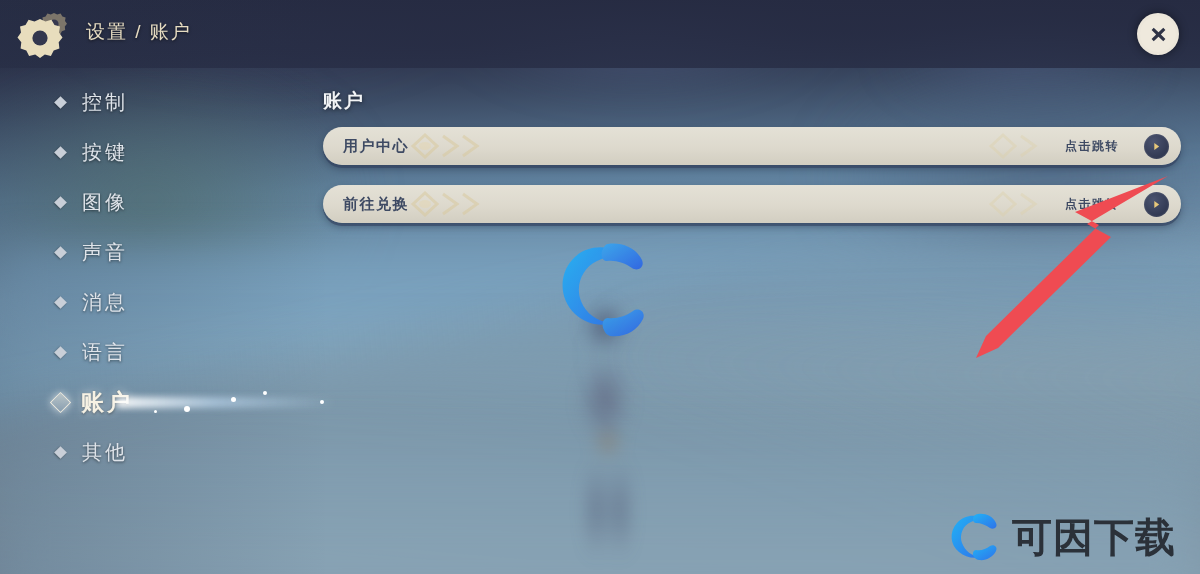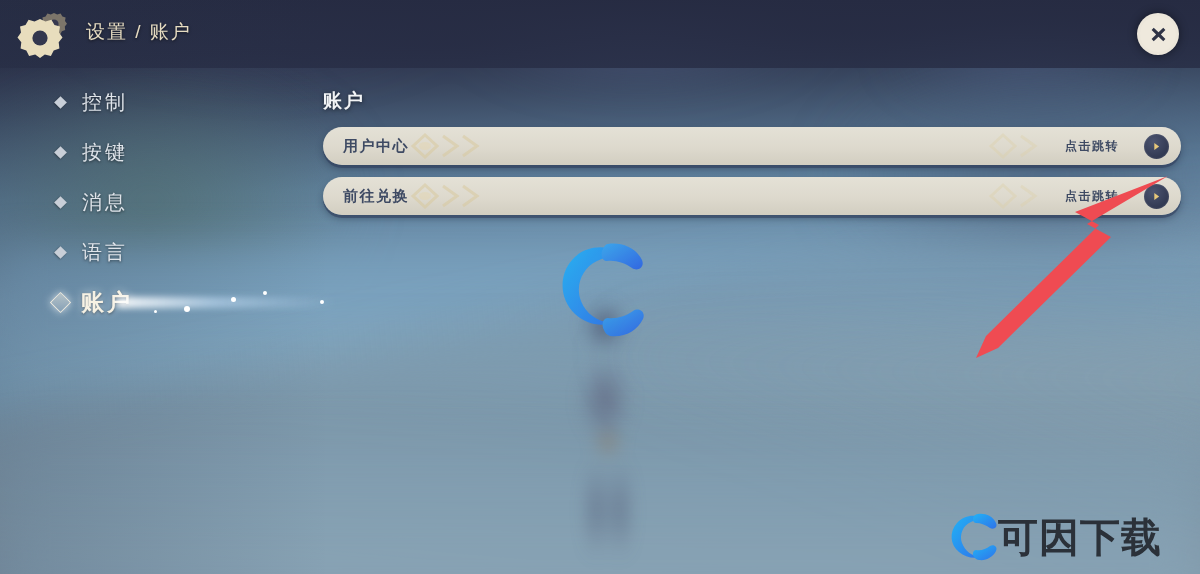--- a/index.html
+++ b/index.html
@@ -132,21 +132,21 @@
   }
   .spark { position:absolute; background:#fff; border-radius:50%; filter:blur(.7px); pointer-events:none; }
 
   
   #main { position:absolute; left:323px; top:88px; width:858px; }
   #section-title {
     font-size:19px; color:#f2f4f6; letter-spacing:2px; font-weight:bold;
     text-shadow:0 1px 4px rgba(0,0,0,.55); margin-bottom:13px;
   }
   .opt-row {
-    position:relative; height:38px; margin-bottom:12px;
+    position:relative; height:38px; margin-bottom:20px;
     border-radius:19px;
     background:linear-gradient(180deg,#e4e1d6 0%, #ddd9cd 55%, #d2cec1 100%);
     box-shadow:0 3px 0 rgba(48,62,92,.55), 0 4px 7px rgba(20,30,50,.35);
     display:flex; align-items:center; cursor:pointer; overflow:hidden;
   }
   .opt-orn {
     position:absolute; left:72px; top:3px; width:120px; height:32px;
     opacity:.5; pointer-events:none;
   }
   .opt-orn2 { left:650px; opacity:.38; }
@@ -163,21 +163,21 @@
     background:radial-gradient(circle at 38% 32%, #4c5470, #2f3750 75%);
     display:flex; align-items:center; justify-content:center;
     box-shadow:inset 0 0 2px rgba(255,255,255,.25);
   }
 
   
   #annot-arrow { position:absolute; left:975px; top:168px; width:210px; height:200px; pointer-events:none; }
 
   
   #wm-center { position:absolute; left:548px; top:238px; width:98px; height:104px; opacity:.92; }
-  #wm-corner { position:absolute; left:946px; top:513px; height:48px; display:flex; align-items:center; }
+  #wm-corner { position:absolute; left:946px; top:513px; height:48px; display:flex; align-items:center; gap:14px; }
   #wm-corner-text {
     font-size:40px; font-weight:bold; color:#2b3139; letter-spacing:1px;
     font-family:"DejaVu Sans",sans-serif;
   }
 </style>
 </head>
 <body>
 
 <div id="bg">
   <div class="bg-base"></div>
@@ -229,21 +229,29 @@
   <div class="nav-item">
     <span class="nav-diamond"></span>
     <span class="nav-label">控制</span>
   </div>
 
   <div class="nav-item">
     <span class="nav-diamond"></span>
     <span class="nav-label">按键</span>
   </div>
 
-
+  <div class="nav-item">
+    <span class="nav-diamond"></span>
+    <span class="nav-label">图像</span>
+  </div>
+
+  <div class="nav-item">
+    <span class="nav-diamond"></span>
+    <span class="nav-label">声音</span>
+  </div>
 
   <div class="nav-item">
     <span class="nav-diamond"></span>
     <span class="nav-label">消息</span>
   </div>
 
   <div class="nav-item">
     <span class="nav-diamond"></span>
     <span class="nav-label">语言</span>
   </div>
@@ -252,20 +260,24 @@
     <span class="nav-diamond"></span>
     <span class="nav-label">账户</span>
     <span class="nav-glow"></span>
     <span class="spark" style="left:175px;top:7px;width:5px;height:5px;"></span>
     <span class="spark" style="left:128px;top:16px;width:6px;height:6px;"></span>
     <span class="spark" style="left:207px;top:1px;width:4px;height:4px;"></span>
     <span class="spark" style="left:264px;top:10px;width:4px;height:4px;"></span>
     <span class="spark" style="left:98px;top:20px;width:3px;height:3px;"></span>
   </div>
 
+  <div class="nav-item">
+    <span class="nav-diamond"></span>
+    <span class="nav-label">其他</span>
+  </div>
 </div>
 
 <div id="main">
 
   <div id="section-title">账户</div>
 
   <div class="opt-row">
     <svg class="opt-orn" viewBox="0 0 120 32">
       <g fill="none" stroke="#d8c79a" stroke-width="3">
         <path d="M18,16 L30,5 L42,16 L30,27 Z"></path>

